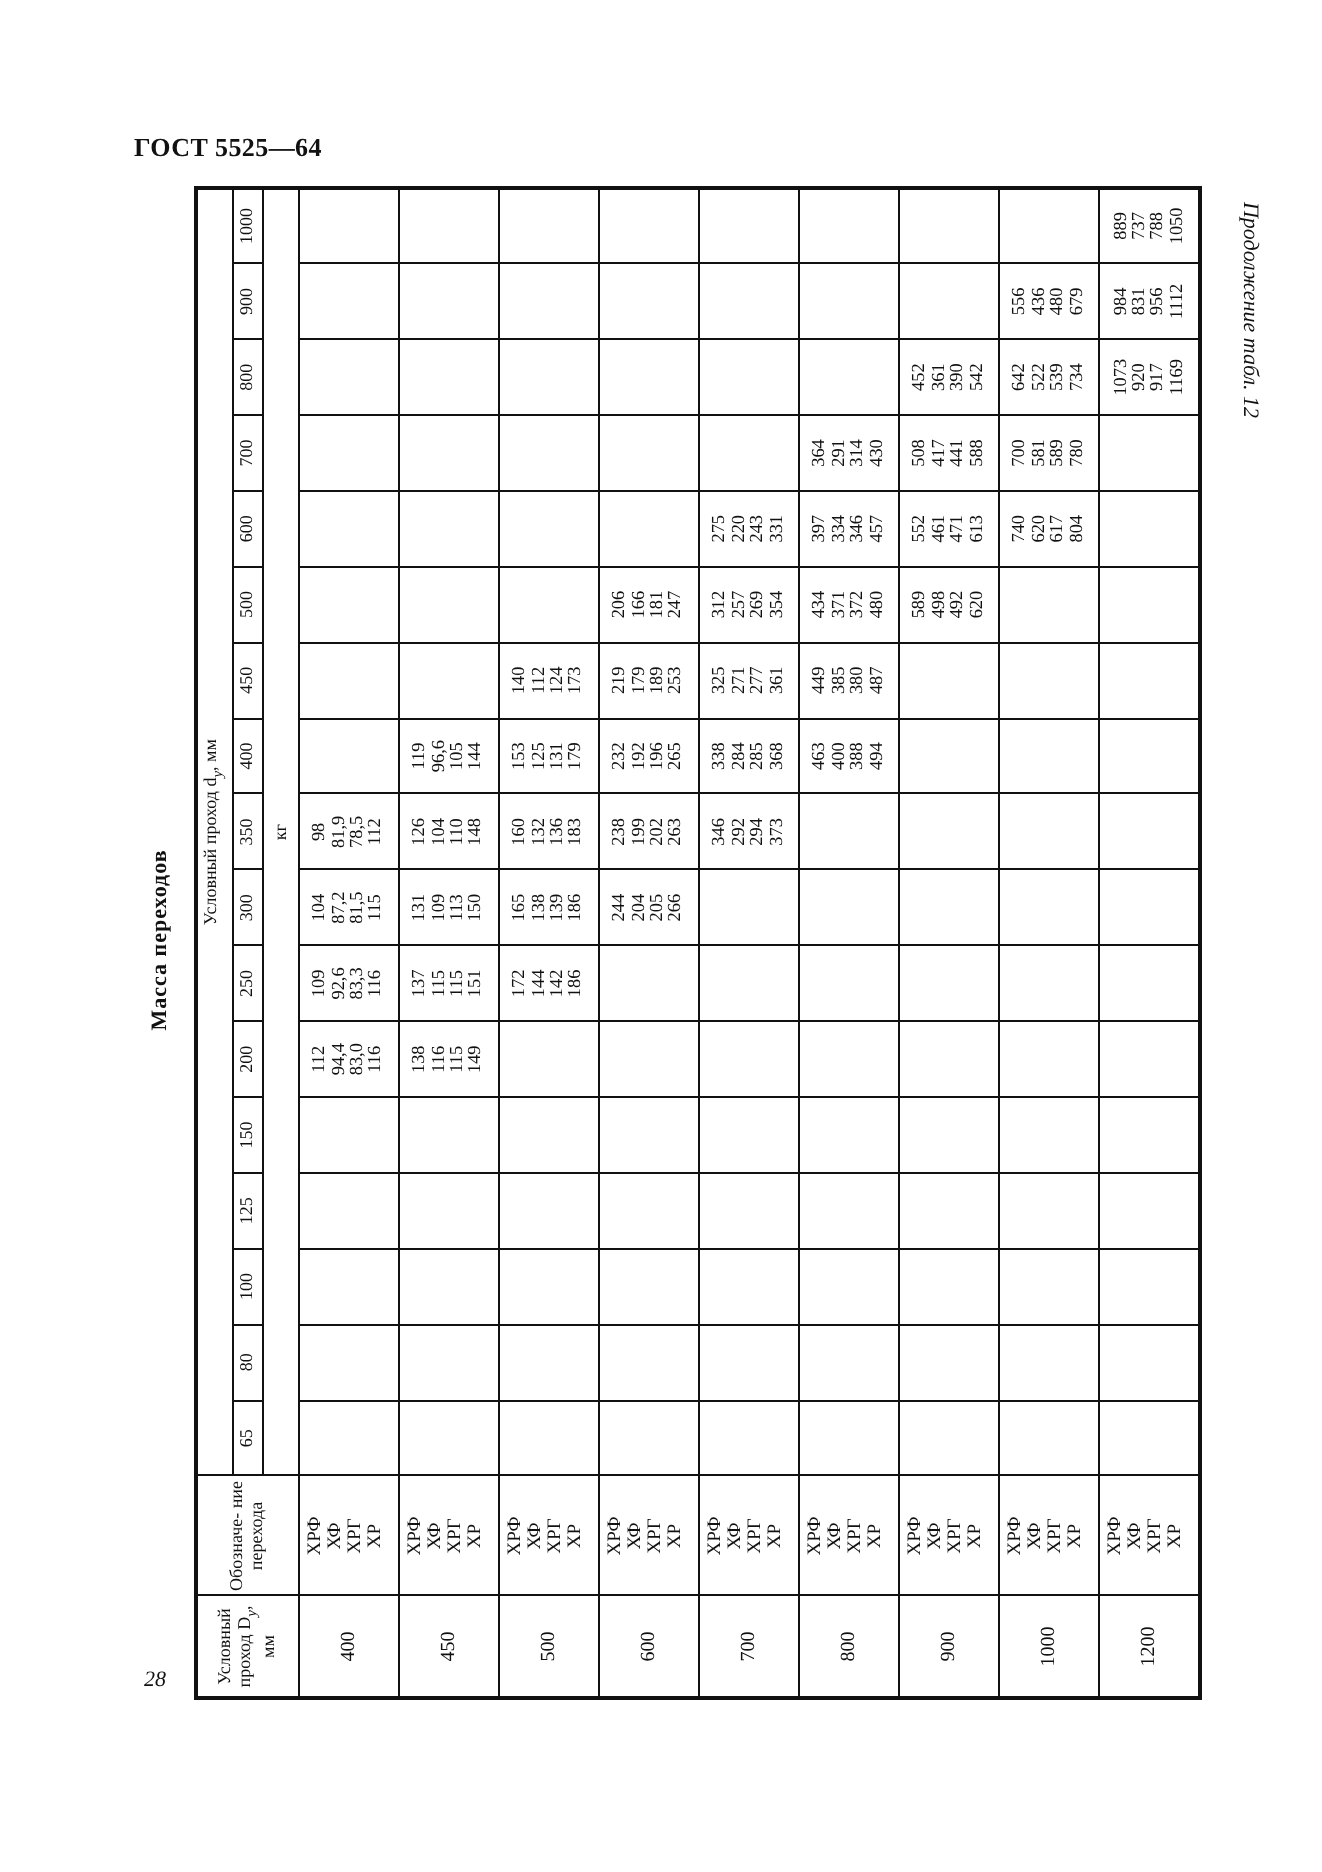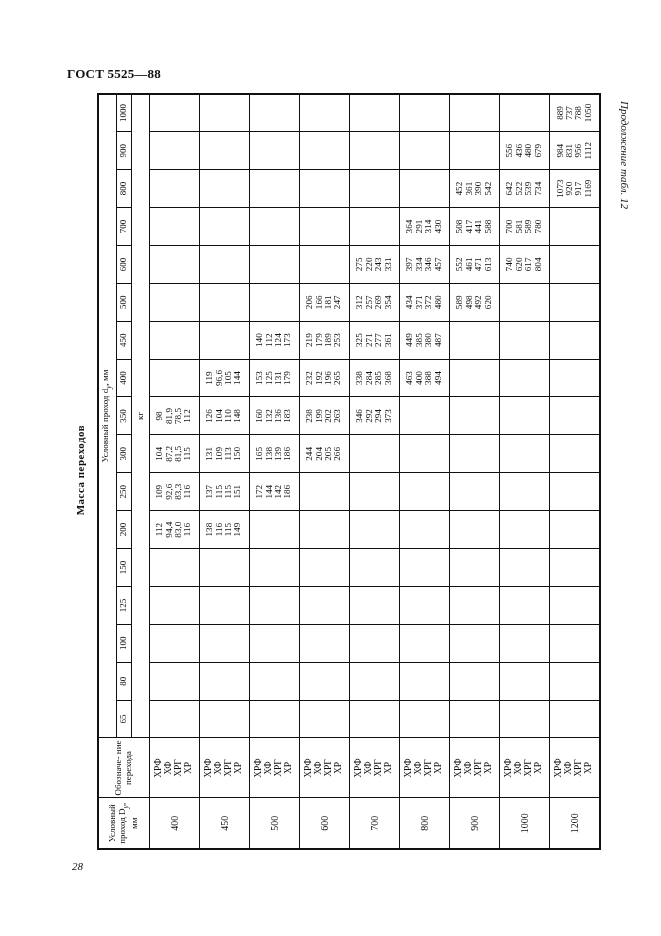--- a/index.html
+++ b/index.html
@@ -1,19 +1,19 @@
 <!DOCTYPE html>
 <html><head>
 <meta charset="utf-8">
 <style>
   html, body { margin:0; padding:0; background:#fff; }
   body { width:661px; height:936px; position:relative; overflow:hidden;
          font-family:"Liberation Serif", "DejaVu Serif", serif; color:#111; }
   .doc-header { position:absolute; left:67px; top:66px; font-weight:bold; font-size:13px; letter-spacing:0.2px; }
-  .page-num { position:absolute; left:72px; top:860px; font-size:11px;font-style:italic; }
+  .page-num { position:absolute; left:72px; top:834px; font-size:11px;font-style:italic; }
   .caption-right { position:absolute; left:625px; top:155px; width:0; height:0; }
   .caption-right span { position:absolute; white-space:nowrap; transform:translate(-50%,-50%) rotate(90deg);
          font-style:italic; font-size:11px; }
   .title-left { position:absolute; left:80px; top:470px; width:0; height:0; }
   .title-left span { position:absolute; white-space:nowrap; transform:translate(-50%,-50%) rotate(-90deg);
          font-weight:bold; font-size:11px; letter-spacing:0.5px; }
 
   
   .table-frame { position:absolute; left:97px; top:95px; width:504px; height:755px; }
   .table-rot { position:absolute; width:755px; height:504px; left:0; top:0;
@@ -25,21 +25,21 @@
   td.vals { line-height:1.02; font-size:9.2px; }
   td.vals div { white-space:nowrap; }
   td.desig { text-align:left; padding-left:4px; font-size:9.5px; line-height:1.05; }
   td.dy { font-size:10px; }
   .kg-cell { font-size:9px; }
   .italic-sym { font-style:italic; }
 </style>
 </head>
 <body>
 
-<div class="doc-header">ГОСТ 5525—88</div>
+<div class="doc-header">ГОСТ 5525—64</div>
 
 <div class="caption-right">
   <span>Продолжение табл. 12</span>
 </div>
 
 <div class="title-left">
   <span>Масса переходов</span>
 </div>
 
 <div class="table-frame">

